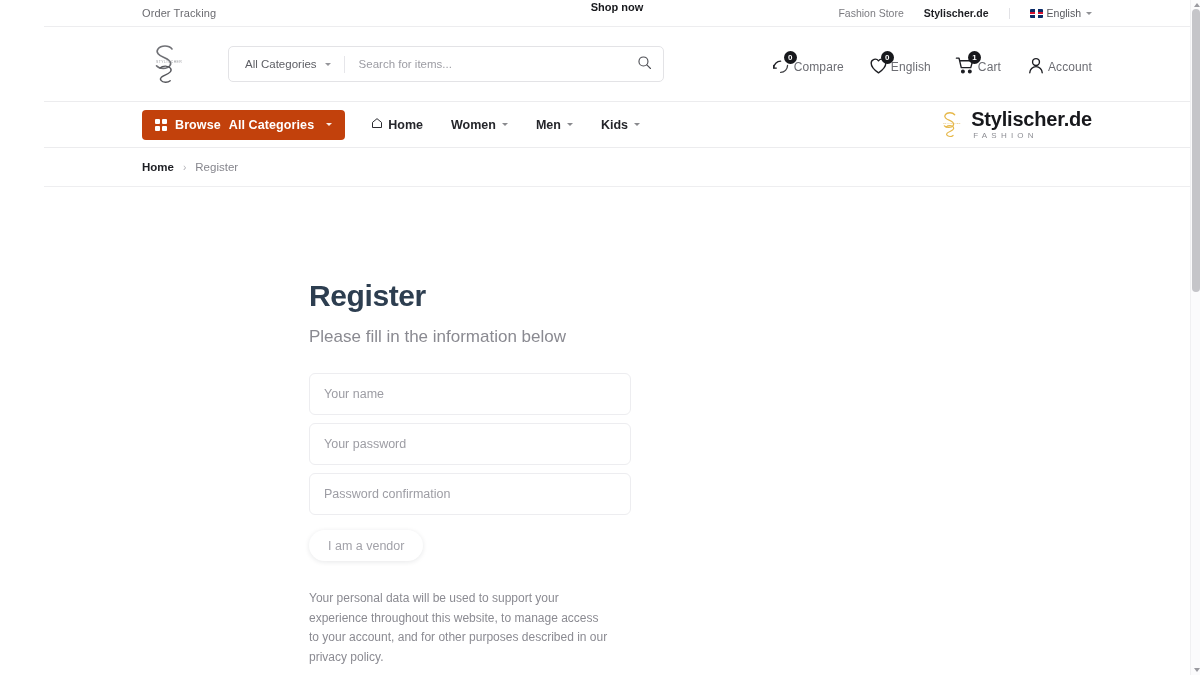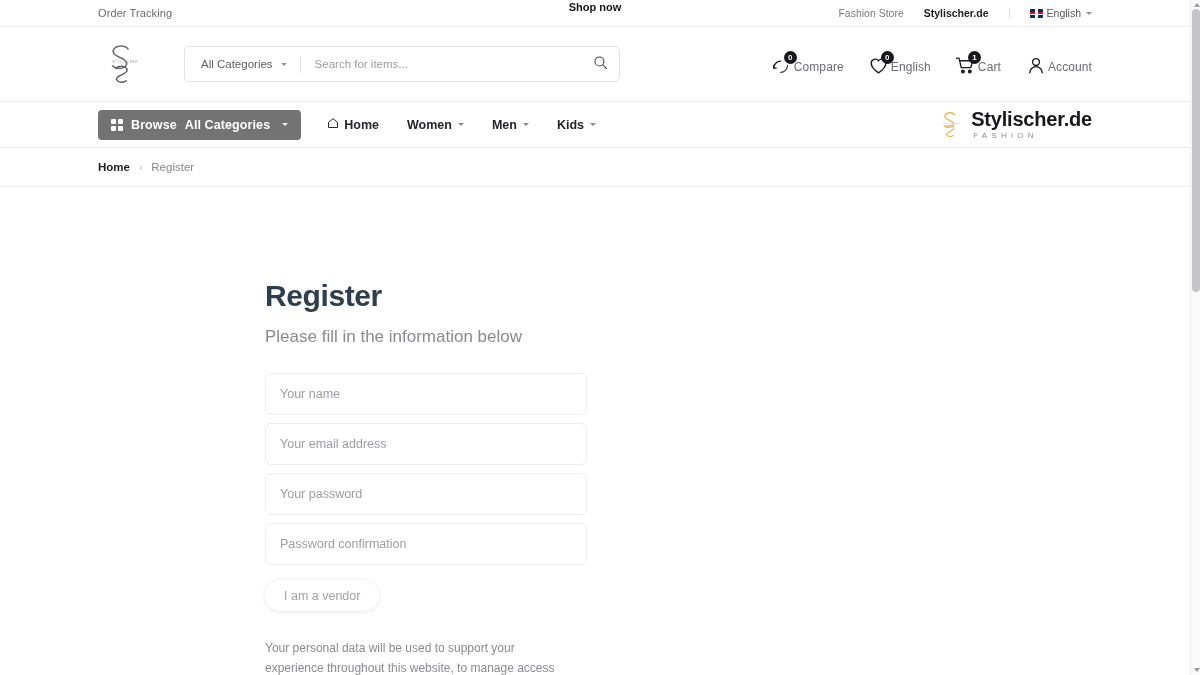--- a/index.html
+++ b/index.html
@@ -17,20 +17,21 @@
     -webkit-font-smoothing: antialiased;
     position: relative;
   }
 
   .page {
     width: 1190px;
     height: 675px;
     position: relative;
     overflow: hidden;
     background: #fff;
+    padding-left: 44px;
   }
 
   
   .topbar {
     height: 27px;
     border-bottom: 1px solid #ededef;
     display: flex;
     align-items: center;
     padding: 0 98px;
     position: relative;
@@ -250,21 +251,21 @@
     height: 47px;
     border-top: 1px solid #ececee;
     border-bottom: 1px solid #ececee;
     padding: 0 98px;
     display: flex;
     align-items: center;
     background: #fff;
   }
   .browse-btn {
     height: 30px;
-    background: #737373;
+    background: #c2410c;
     color: #fff;
     border-radius: 4px;
     display: flex;
     align-items: center;
     gap: 8px;
     padding: 0 13px;
     font-size: 12.5px;
     font-weight: 700;
     cursor: pointer;
     white-space: nowrap;
@@ -597,21 +598,20 @@
     <span class="crumb-sep">›</span>
     <span class="crumb-cur">Register</span>
   </div>
 
   <div class="content">
     <div class="form-wrap">
       <div class="title">Register</div>
       <div class="subtitle">Please fill in the information below</div>
 
       <input class="field" type="text" placeholder="Your name" style="">
-      <input class="field" type="text" placeholder="Your email address" style="">
       <input class="field" type="password" placeholder="Your password" style="">
       <input class="field" type="password" placeholder="Password confirmation" style="">
 
       <div class="roles">
         <div class="role inactive">I am a vendor</div>
       </div>
 
       <div class="privacy">Your personal data will be used to support your experience throughout this website, to manage access to your account, and for other purposes described in our privacy policy.</div>
 
     </div>

